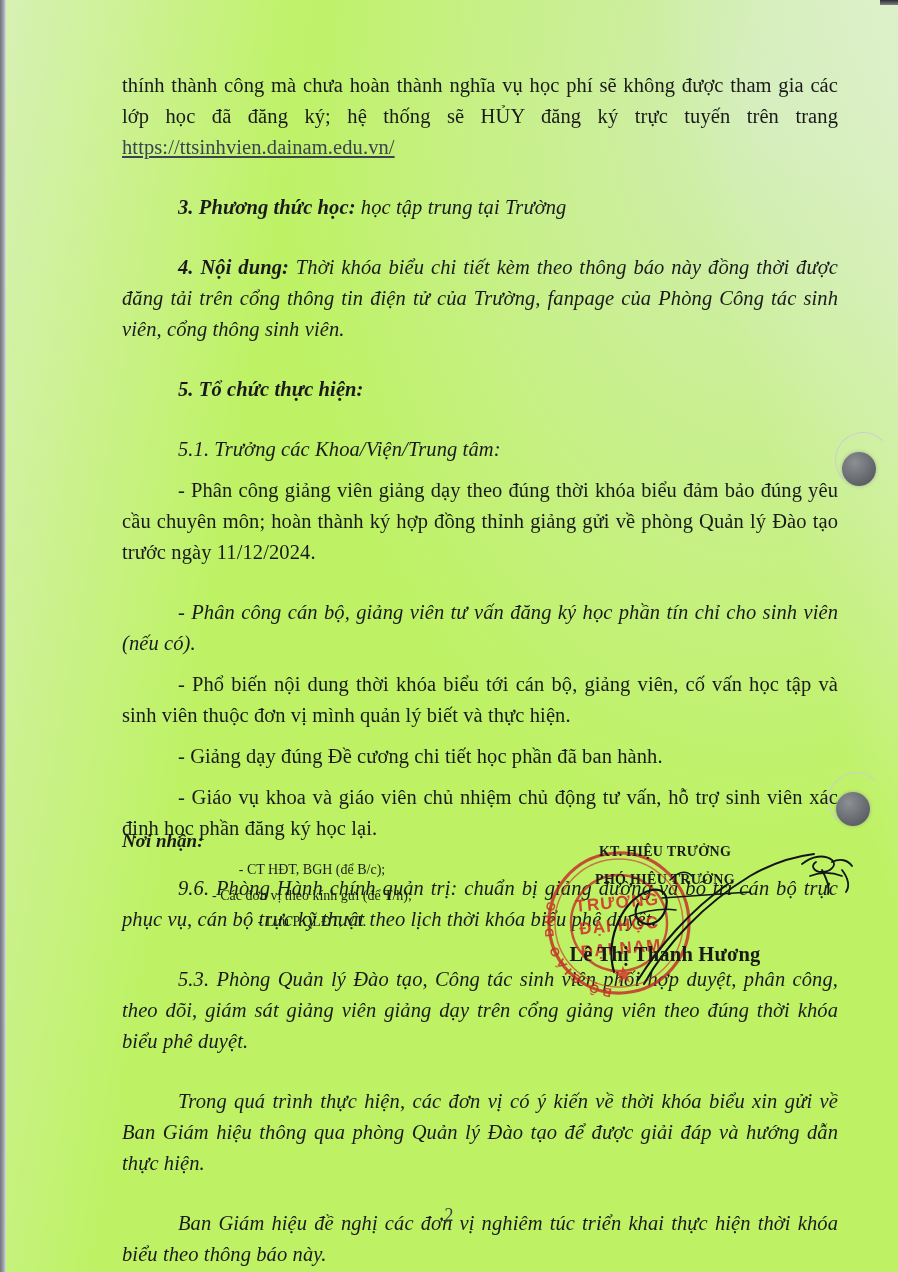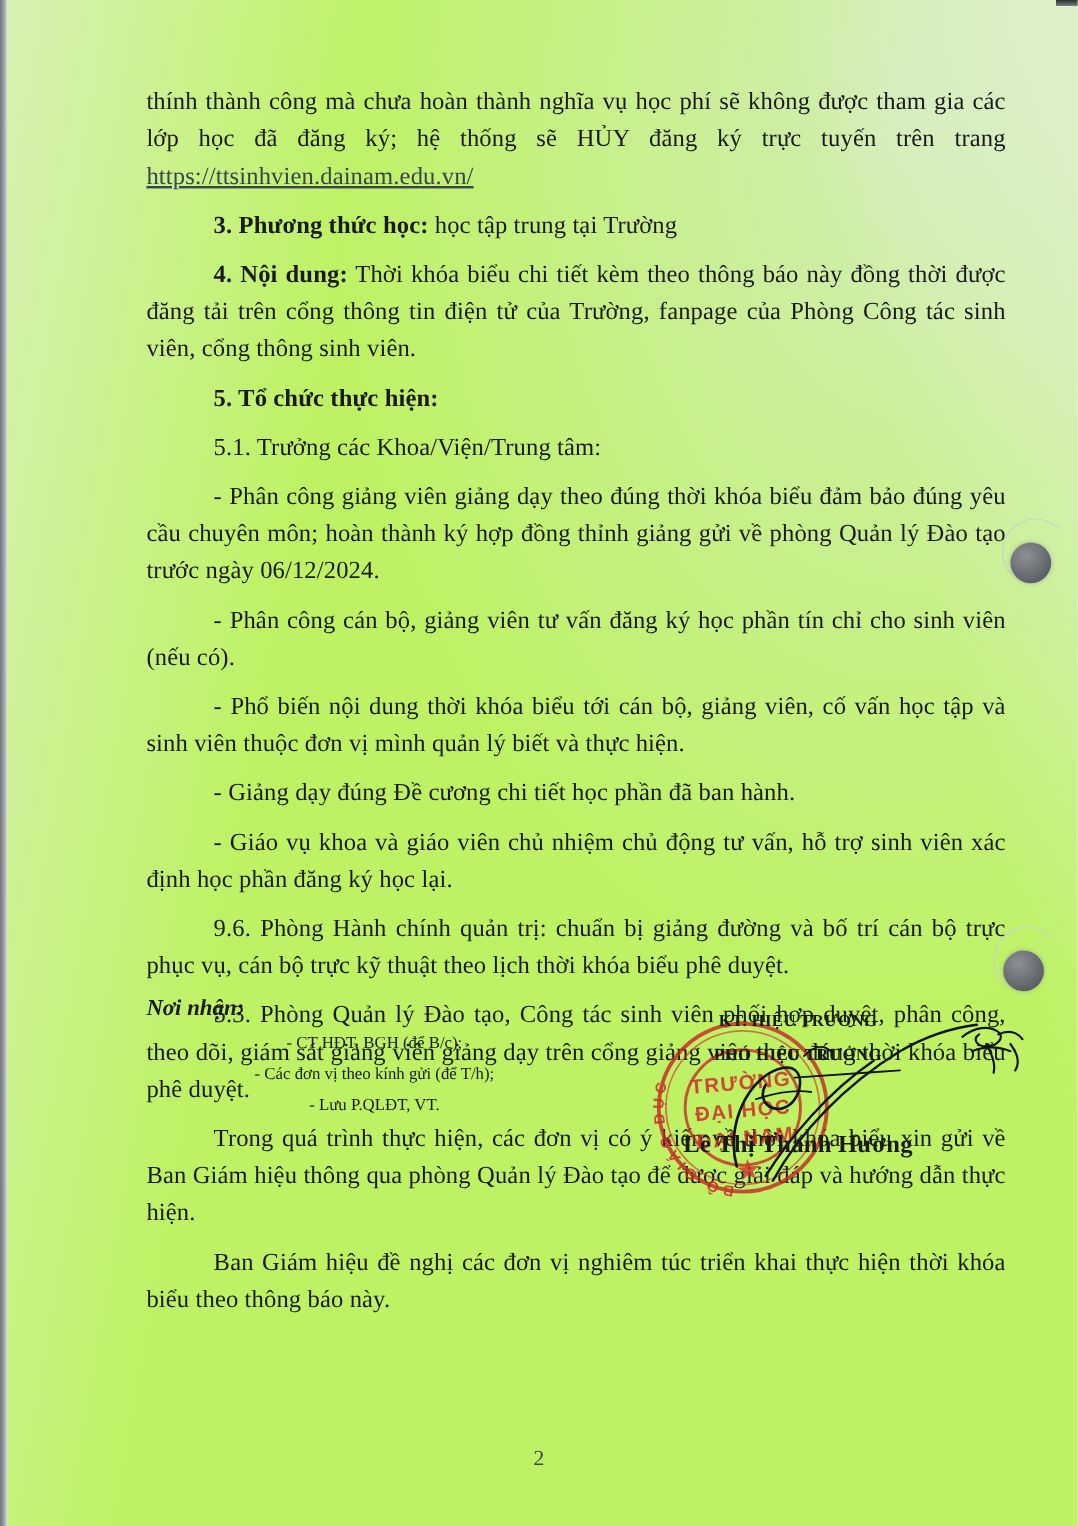--- a/index.html
+++ b/index.html
@@ -49,21 +49,21 @@
   }
   p {
     margin: 0;
     font-size: 20.5px;
     line-height: 31px;
     text-align: justify;
     text-justify: inter-word;
     letter-spacing: 0.1px;
   }
   p.indent { text-indent: 56px; }
-  p.gap { margin-top: 10px; }
+  p.gap { margin-top: 29px; font-style: italic; }
   p.gap-sm { margin-top: 10px; }
   b, .b { font-weight: bold; }
   .url {
     text-decoration: underline;
     color: #3a4350;
   }
 
   
   .footer {
     position: absolute;
@@ -203,21 +203,21 @@
       <b>4. Nội dung:</b><span> Thời khóa biểu chi tiết kèm theo thông báo này đồng thời được đăng tải trên cổng thông tin điện tử của Trường, fanpage của Phòng Công tác sinh viên, cổng thông sinh viên.</span>
     </p>
 
 
     <p class="indent gap">
       <b>5. Tổ chức thực hiện:</b>
     </p>
 
     <p class="indent gap">5.1. Trưởng các Khoa/Viện/Trung tâm:</p>
 
-    <p class="indent gap-sm">- Phân công giảng viên giảng dạy theo đúng thời khóa biểu đảm bảo đúng yêu cầu chuyên môn; hoàn thành ký hợp đồng thỉnh giảng gửi về phòng Quản lý Đào tạo trước ngày 06/12/2024.</p>
+    <p class="indent gap-sm">- Phân công giảng viên giảng dạy theo đúng thời khóa biểu đảm bảo đúng yêu cầu chuyên môn; hoàn thành ký hợp đồng thỉnh giảng gửi về phòng Quản lý Đào tạo trước ngày 11/12/2024.</p>
 
     <p class="indent gap">- Phân công cán bộ, giảng viên tư vấn đăng ký học phần tín chỉ cho sinh viên (nếu có).</p>
 
     <p class="indent gap-sm">- Phổ biến nội dung thời khóa biểu tới cán bộ, giảng viên, cố vấn học tập và sinh viên thuộc đơn vị mình quản lý biết và thực hiện.</p>
 
     <p class="indent gap-sm">- Giảng dạy đúng Đề cương chi tiết học phần đã ban hành.</p>
 
     <p class="indent gap-sm">- Giáo vụ khoa và giáo viên chủ nhiệm chủ động tư vấn, hỗ trợ sinh viên xác định học phần đăng ký học lại.</p>
 
     <p class="indent gap">9.6. Phòng Hành chính quản trị: chuẩn bị giảng đường và bố trí cán bộ trực phục vụ, cán bộ trực kỹ thuật theo lịch thời khóa biểu phê duyệt.</p>

